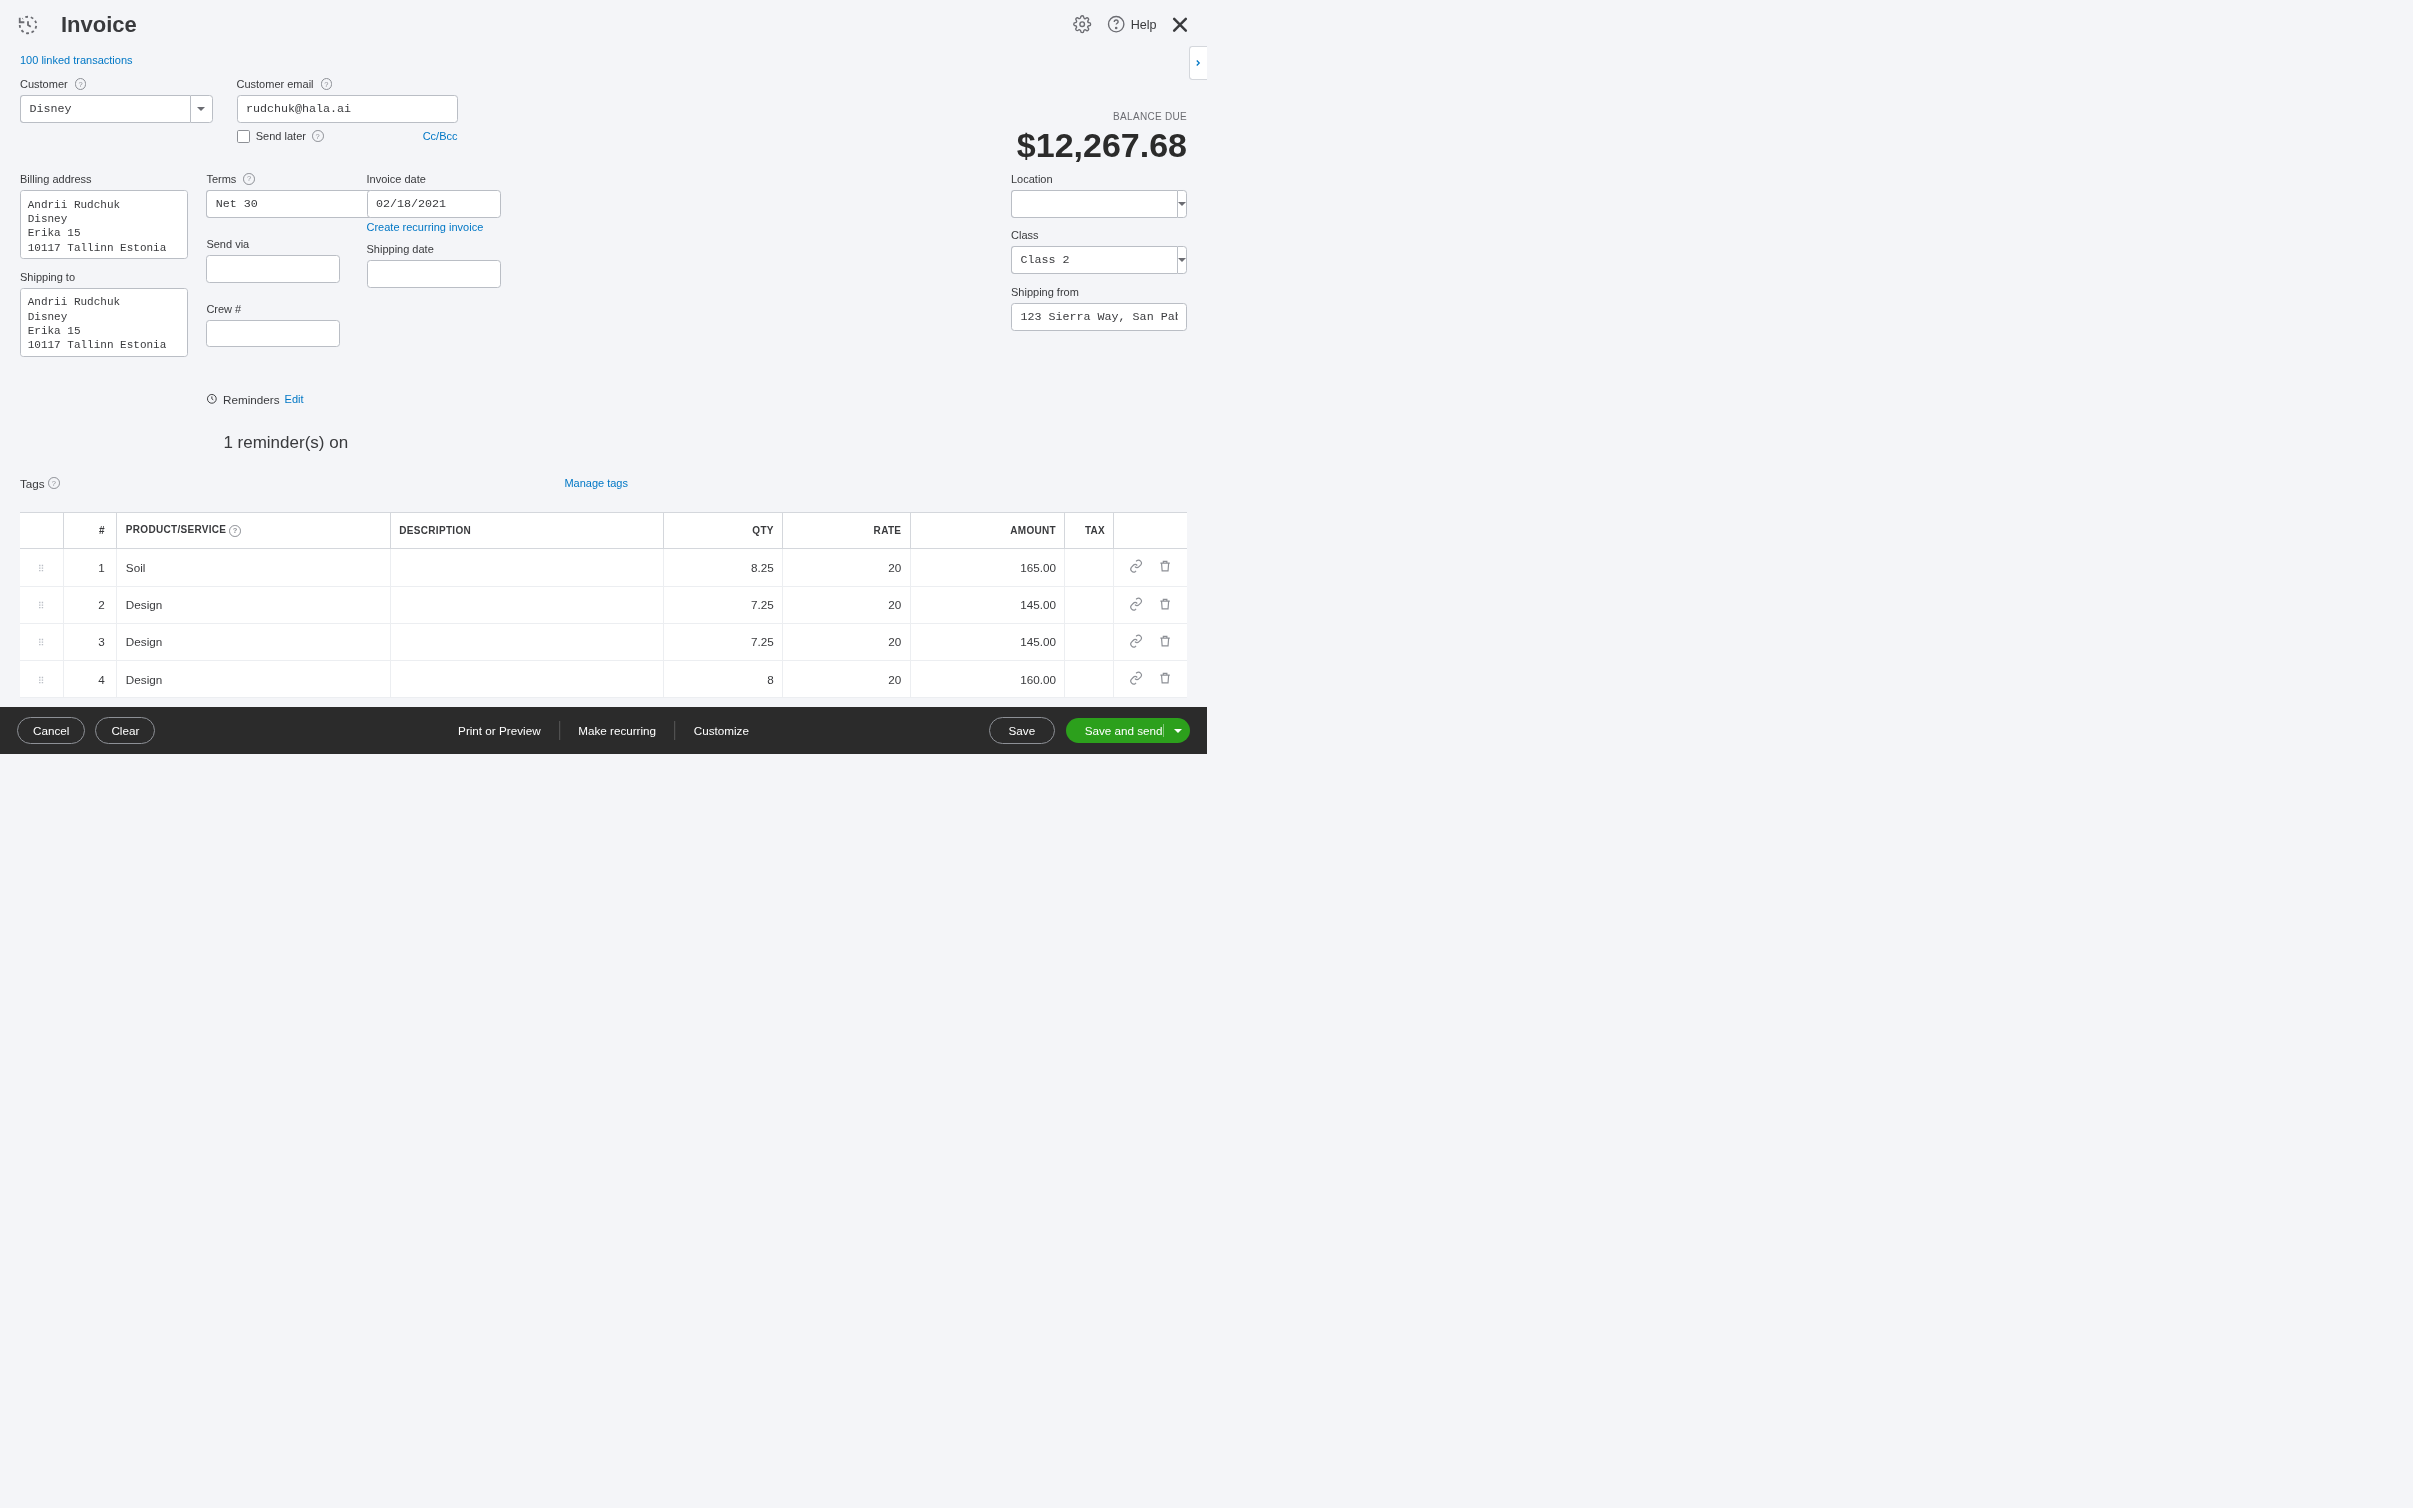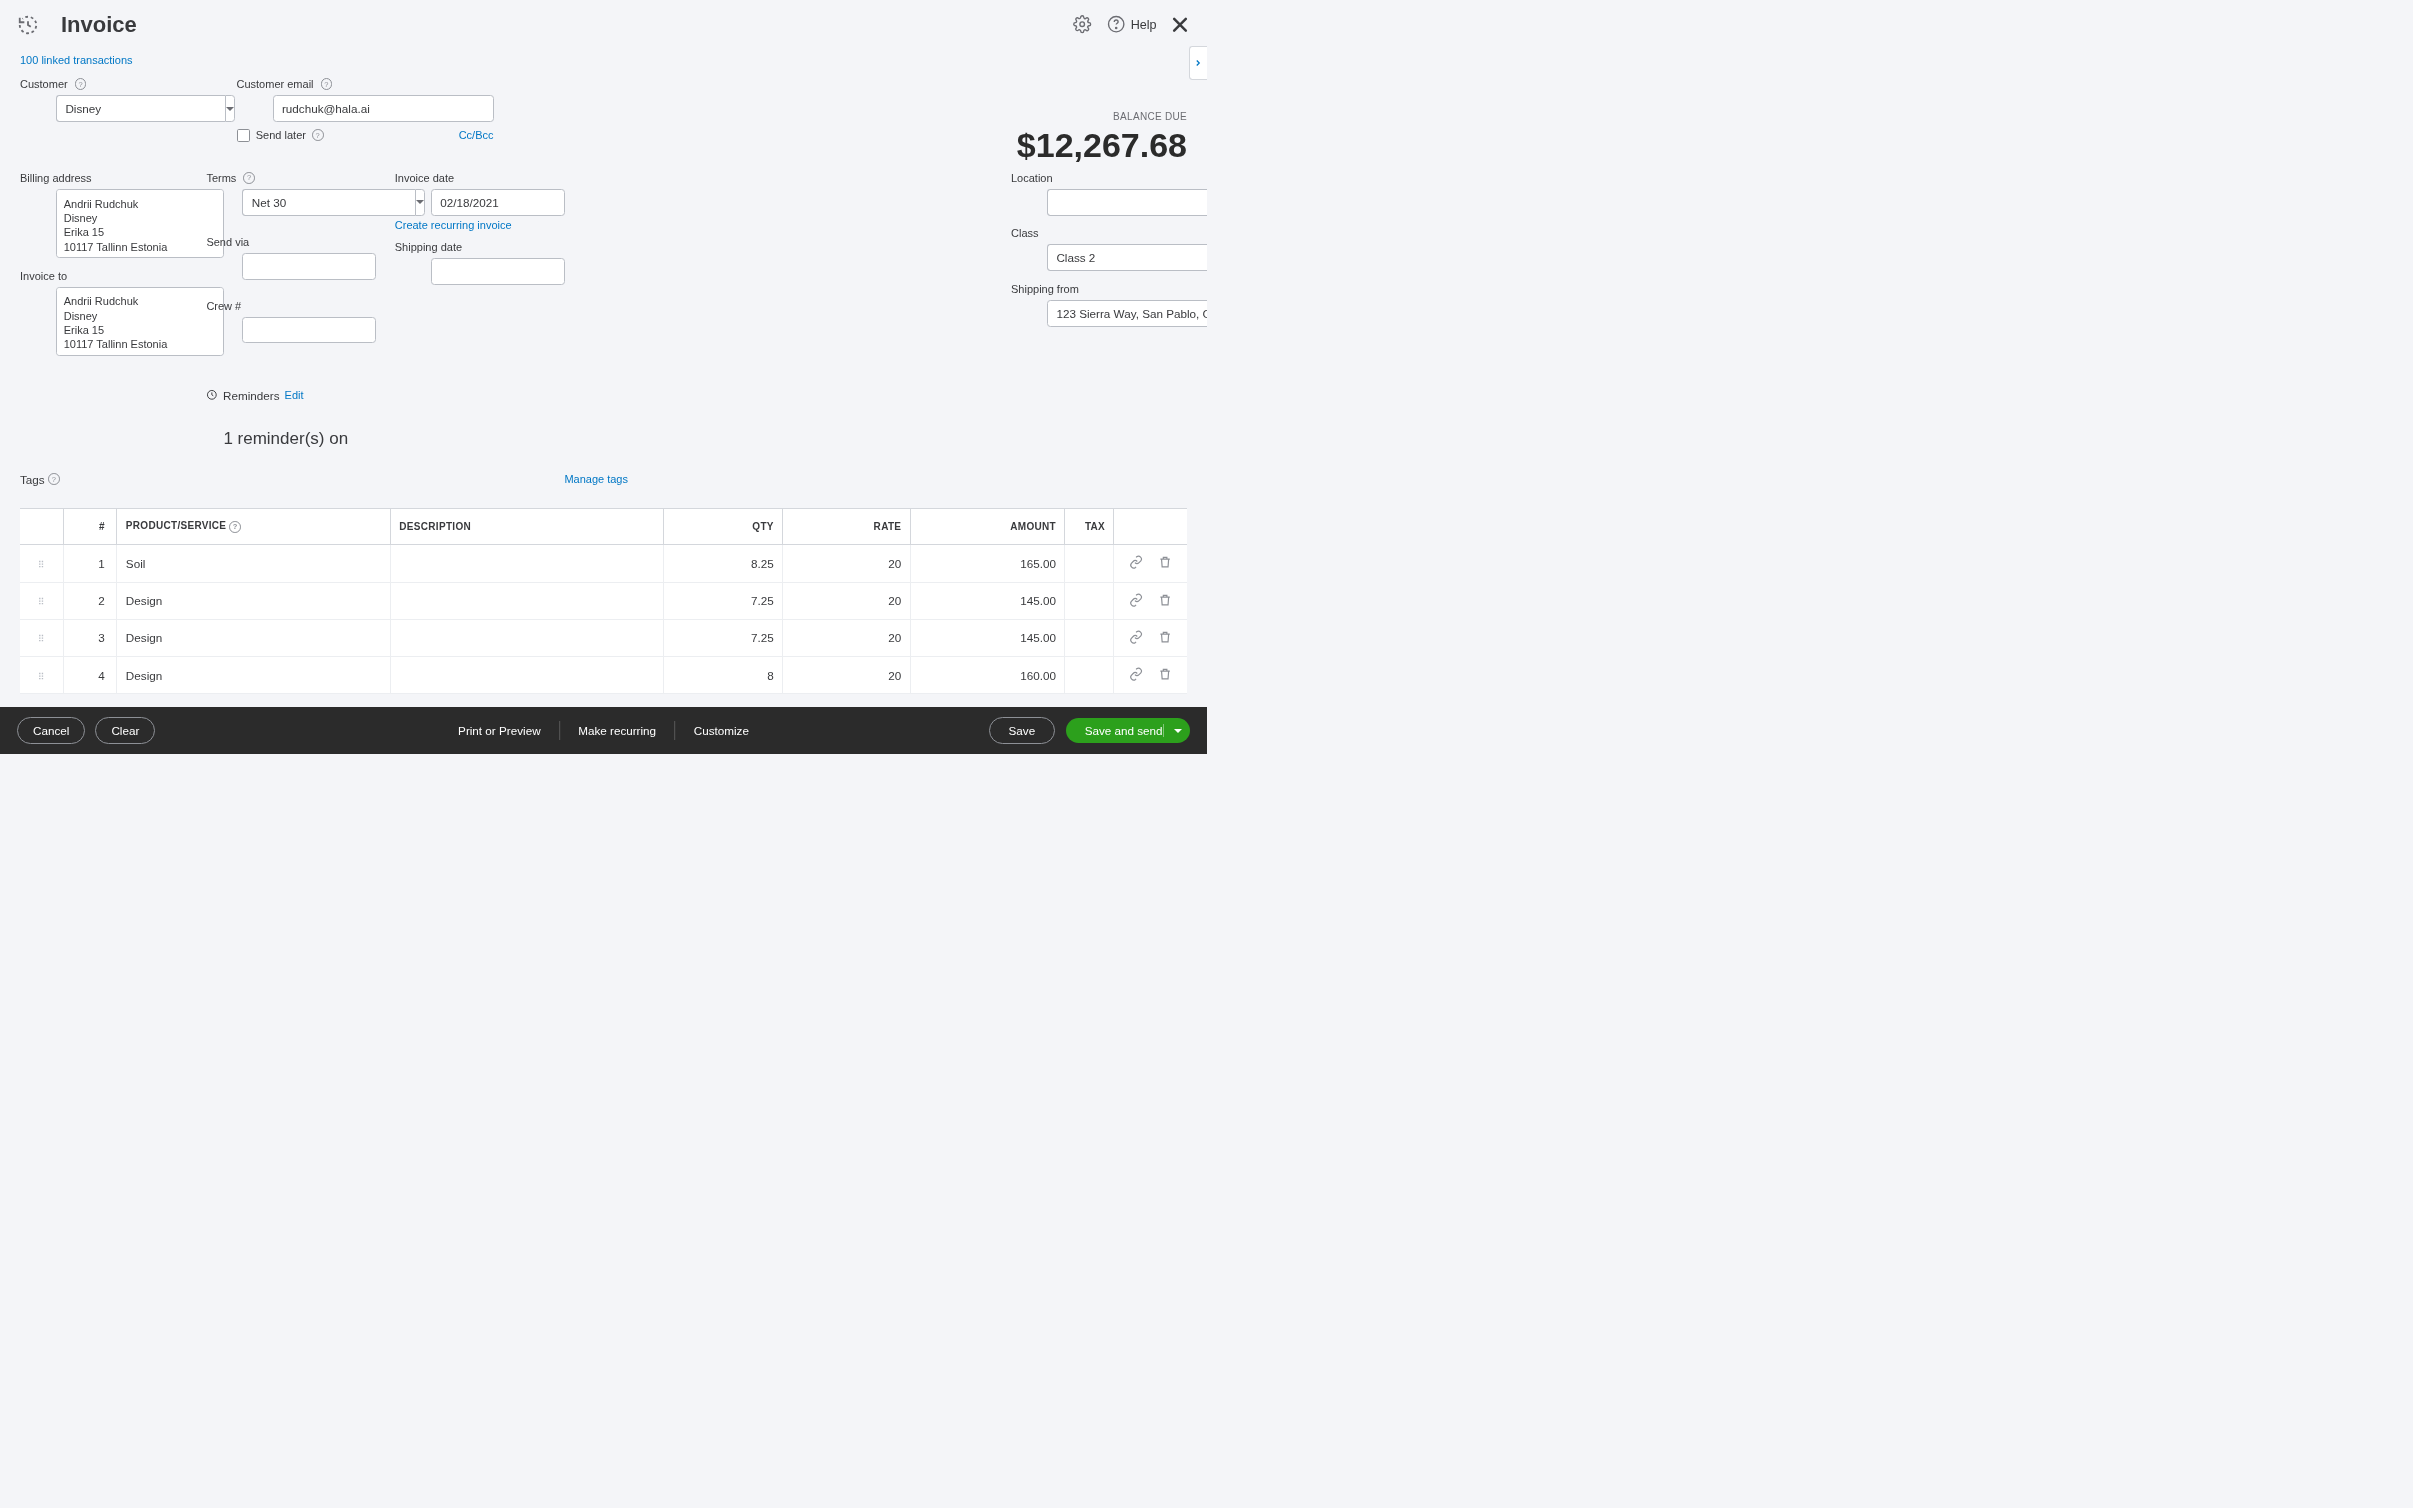--- a/index.html
+++ b/index.html
@@ -43,22 +43,21 @@
   display: inline-flex; align-items: center; justify-content: center;
   font-size: 7.5px; color: #8d9096;
 }
 .input, .select, .textarea {
   background: #fff;
   border: 0.8px solid #babec5;
   border-radius: 3.4px;
   padding: 5.9px 8.4px;
   font-size: 11.7px;
   color: #393a3d;
-  font-family: Liberation Sans, sans-serif;
-  margin-left: 36px;
+  font-family: Liberation Mono, monospace;
 }
 .select-wrap { display: flex; }
 .select-wrap .input { border-top-right-radius: 0; border-bottom-right-radius: 0; border-right: none; flex: 1; }
 .select-caret {
   width: 23.5px; background: #fff; border: 0.8px solid #babec5;
   border-left: 0.8px solid #babec5; border-top-right-radius: 3.4px; border-bottom-right-radius: 3.4px;
   display: flex; align-items: center; justify-content: center; cursor: pointer;
 }
 .select-caret::after { content: ""; border: 4.2px solid transparent; border-top-color: #6b6c72; margin-top: 4.2px; }
 .customer-sel { width: 193px; }
@@ -237,21 +236,21 @@
   <div class="form-row-2">
     <div class="col col-addr">
       <div class="field-group">
         <label class="field-label">Billing address</label>
         <textarea class="textarea addr-box" style="">Andrii Rudchuk
 Disney
 Erika 15
 10117 Tallinn Estonia</textarea>
       </div>
       <div class="field-group">
-        <label class="field-label">Invoice to</label>
+        <label class="field-label">Shipping to</label>
         <textarea class="textarea addr-box" style="">Andrii Rudchuk
 Disney
 Erika 15
 10117 Tallinn Estonia</textarea>
       </div>
     </div>
 
     <div class="col">
       <div class="field-group">
         <label class="field-label">

